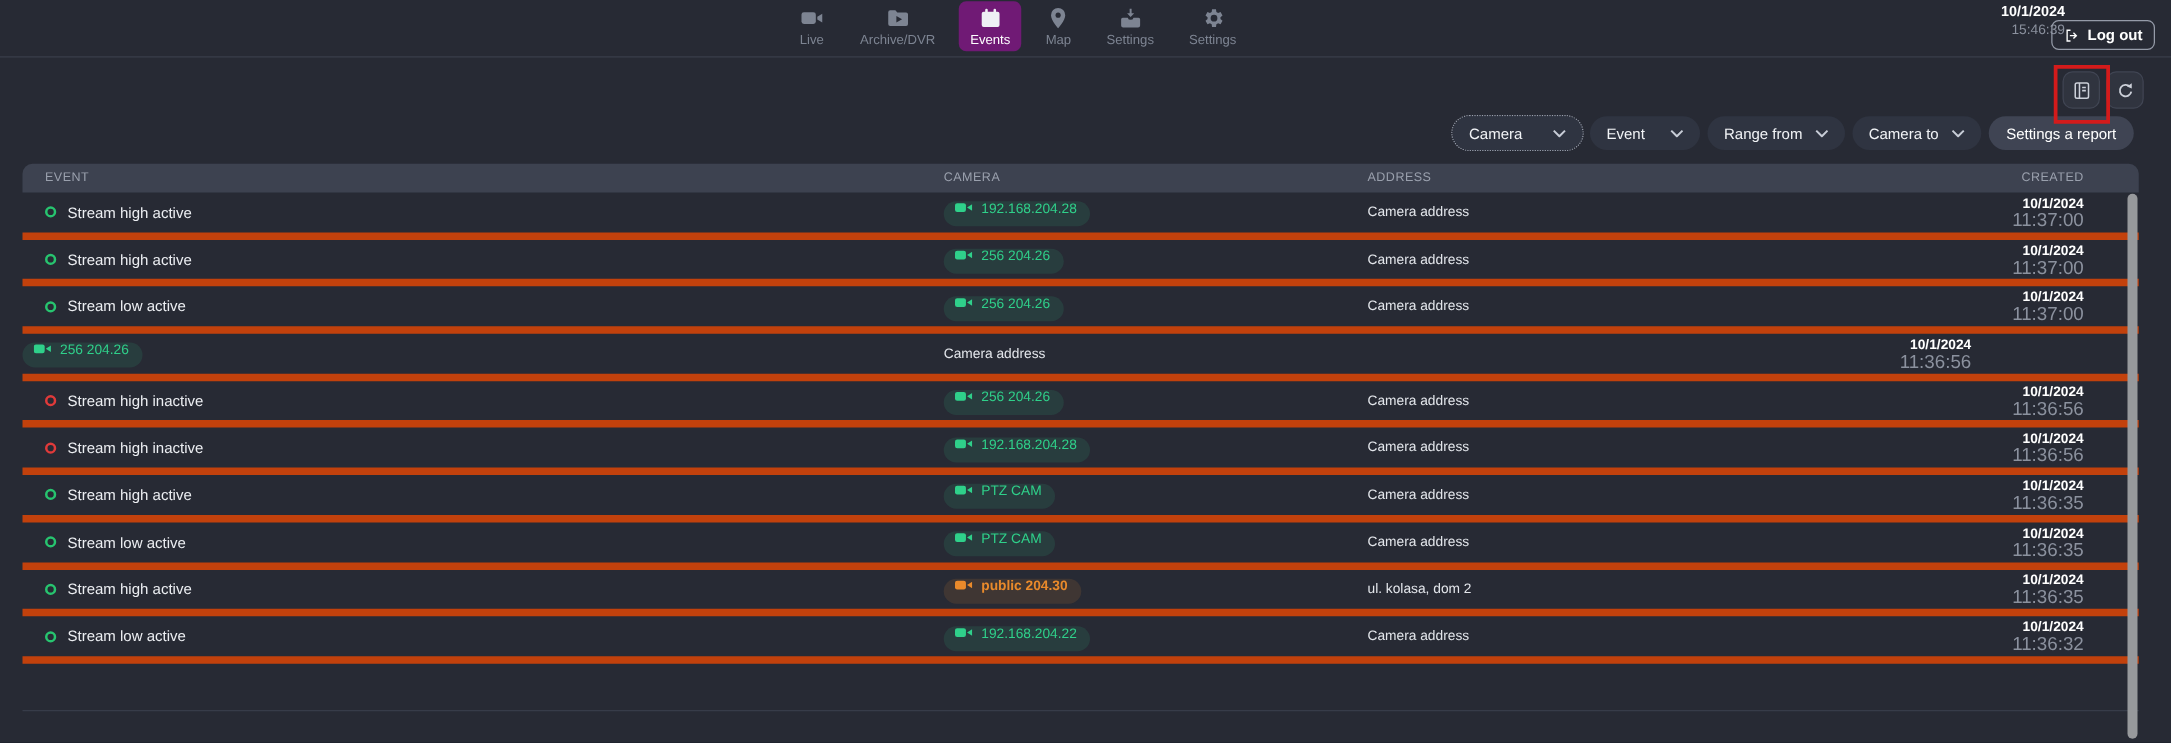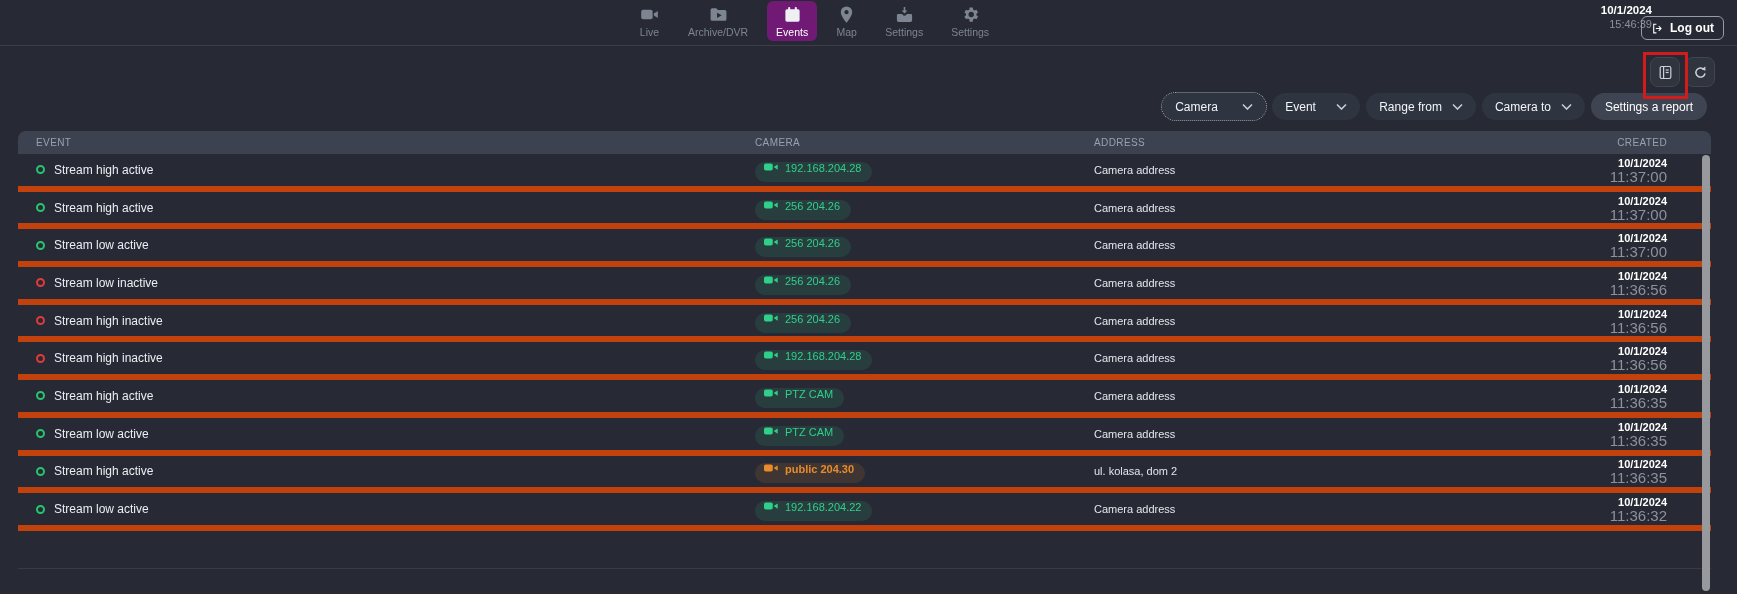--- a/index.html
+++ b/index.html
@@ -279,24 +279,20 @@
           </span>
       </div>
       <div class="cell-address">Camera address</div>
       <div class="cell-created">
         <div class="cdate">10/1/2024</div>
         <div class="ctime">11:37:00</div>
       </div>
     </div>
 
     <div class="trow">
-      <div class="cell-event">
-        <span class="ring" data-status="inactive"></span>
-        <span class="evt">Stream low inactive</span>
-      </div>
       <div><span class="badge" data-variant="green">
         <svg viewBox="0 0 24 16">
               <rect x="0" y="2" width="15" height="12" rx="3"></rect>
               <path d="m16.5 8 7-4.5v9z"></path>
             </svg>
         <span>256 204.26</span>
           </span>
       </div>
       <div class="cell-address">Camera address</div>
       <div class="cell-created">

